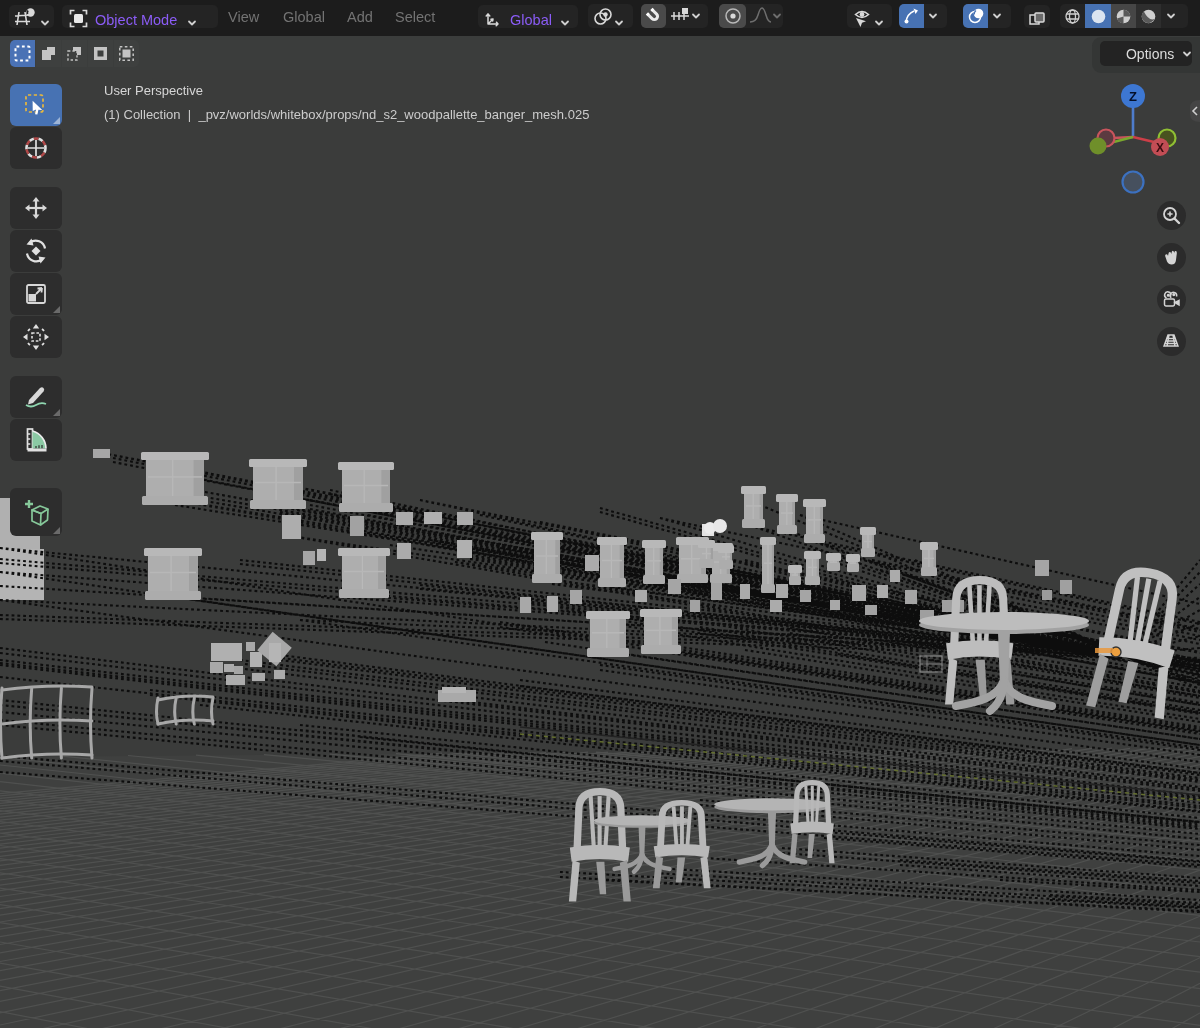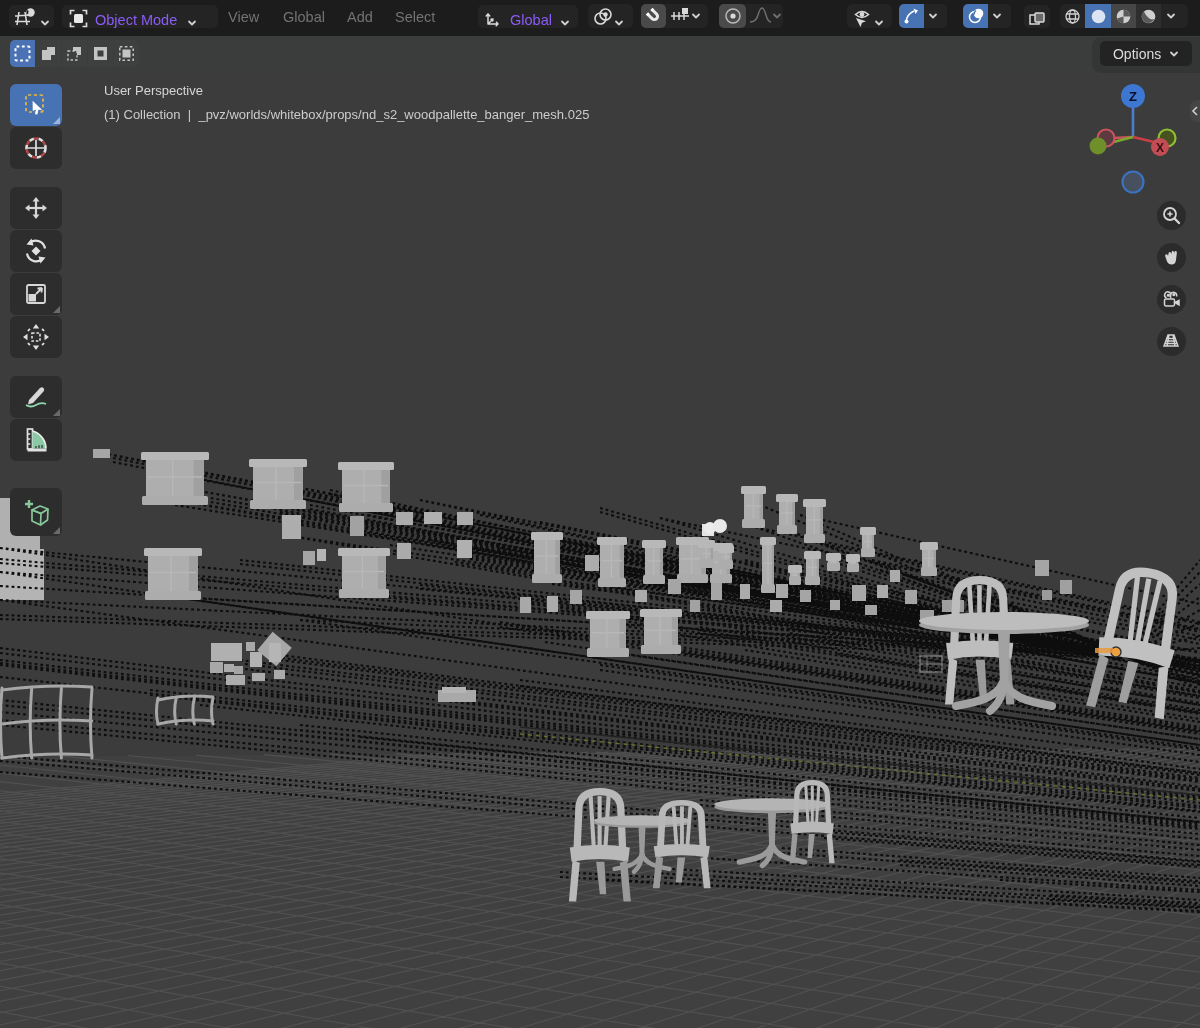--- a/index.html
+++ b/index.html
@@ -491,21 +491,21 @@
       </div>
       <span style="margin-left:5px">
         <svg width="10" height="10" viewBox="0 0 10 10">
           <path d="M2 3.5 L5 6.5 L8 3.5" stroke="#cfcfcf" stroke-width="1.8" fill="none" stroke-linecap="round" stroke-linejoin="round"></path>
         </svg>
       </span>
     </div>
   </div>
 <div id="toolset" class="abs">
     <div class="tab"></div>
-    <div class="abs" style="right:8px;top:5px;width:92px;height:25px;background:#232323;border-radius:5px;display:flex;align-items:center;justify-content:center;color:#dcdcdc;font-size:14px">Options&nbsp;&nbsp;<svg width="10" height="10" viewBox="0 0 10 10">
+    <div class="abs" style="right:8px;top:5px;width:92px;height:25px;background:#232323;border-radius:5px;display:flex;align-items:center;justify-content:flex-end;color:#dcdcdc;font-size:14px">Options&nbsp;&nbsp;<svg width="10" height="10" viewBox="0 0 10 10">
         <path d="M2 3.5 L5 6.5 L8 3.5" stroke="#cfcfcf" stroke-width="1.8" fill="none" stroke-linecap="round" stroke-linejoin="round"></path>
       </svg></div>
     <div class="abs" style="left:10px;top:4px;width:25px;height:27px;background:#4a72b5;border-radius:5px 0 0 5px;display:flex;align-items:center;justify-content:center">
       <svg width="19" height="19" viewBox="0 0 19 19">
         <rect x="2.5" y="2.5" width="14" height="14" rx="1" fill="none" stroke="#fff" stroke-width="2" stroke-dasharray="2.8 2.6"></rect>
       </svg>
     </div>
     <div class="abs" style="left:36px;top:4px;width:25px;height:27px;background:#3e403f;display:flex;align-items:center;justify-content:center">
       <svg width="19" height="19" viewBox="0 0 19 19">
         <path d="M3 6 L8 6 L8 3 L16 3 L16 11 L12 11 L12 16 L3 16 Z" fill="#c4c4c4"></path>

